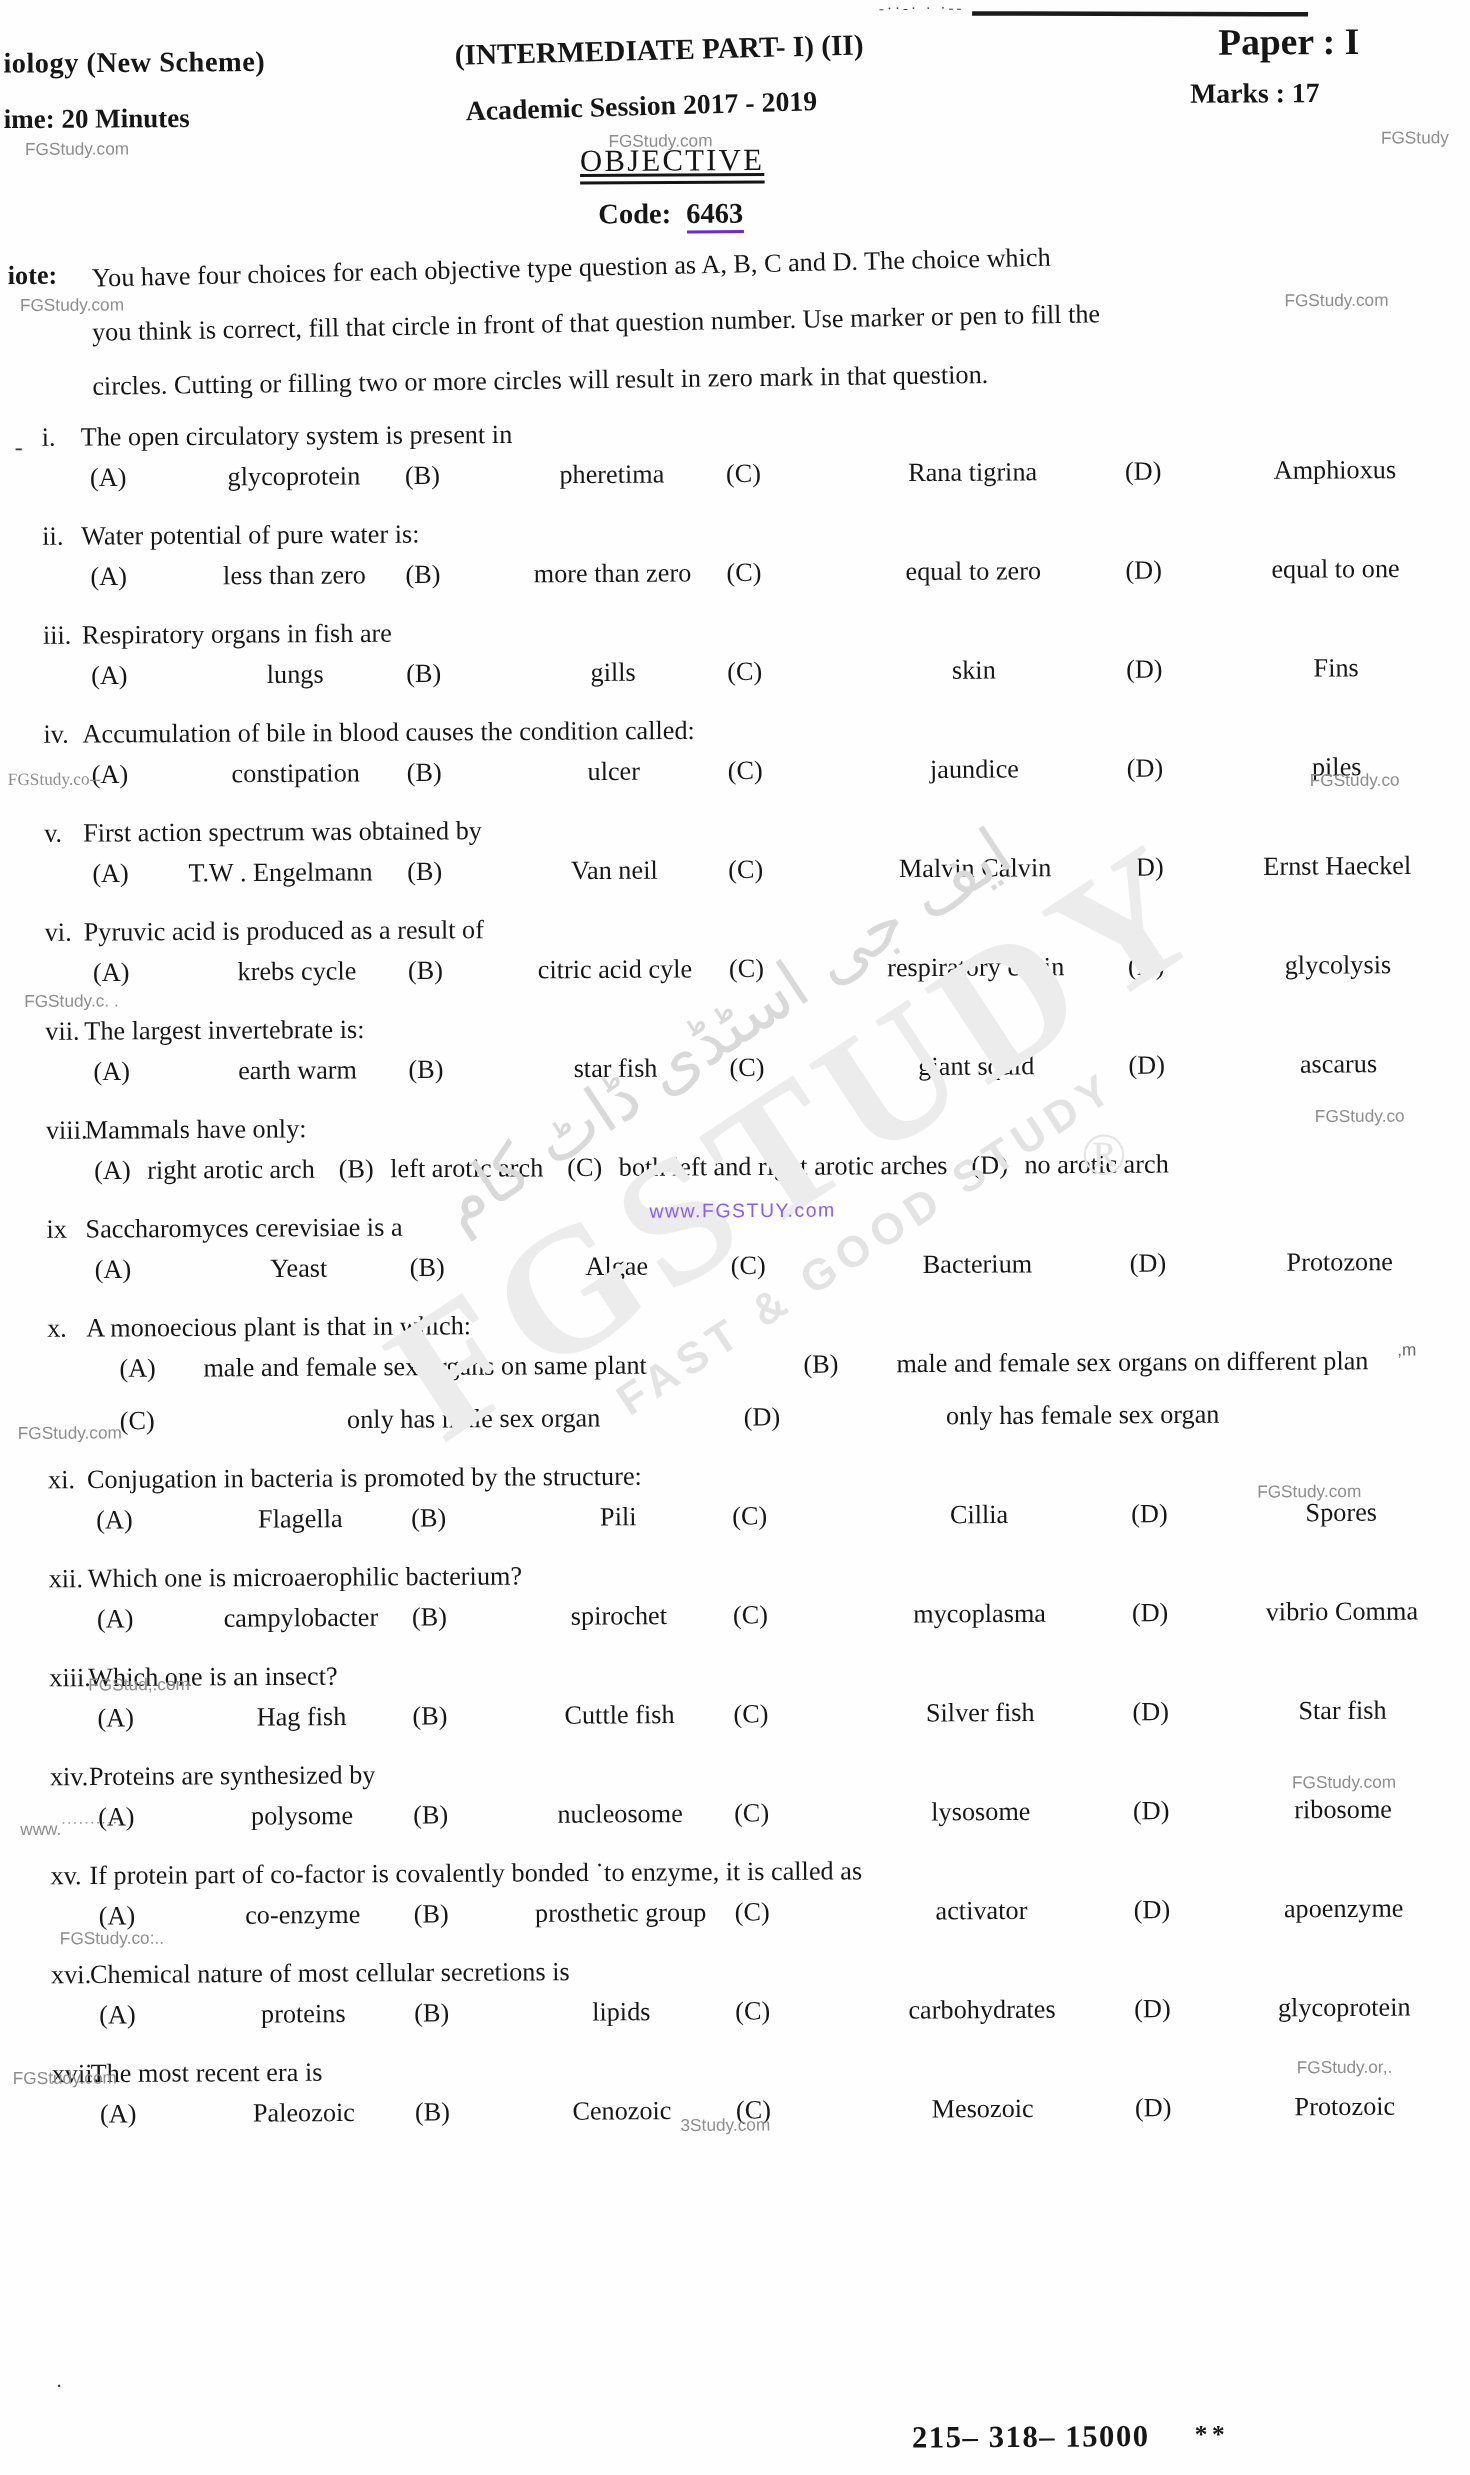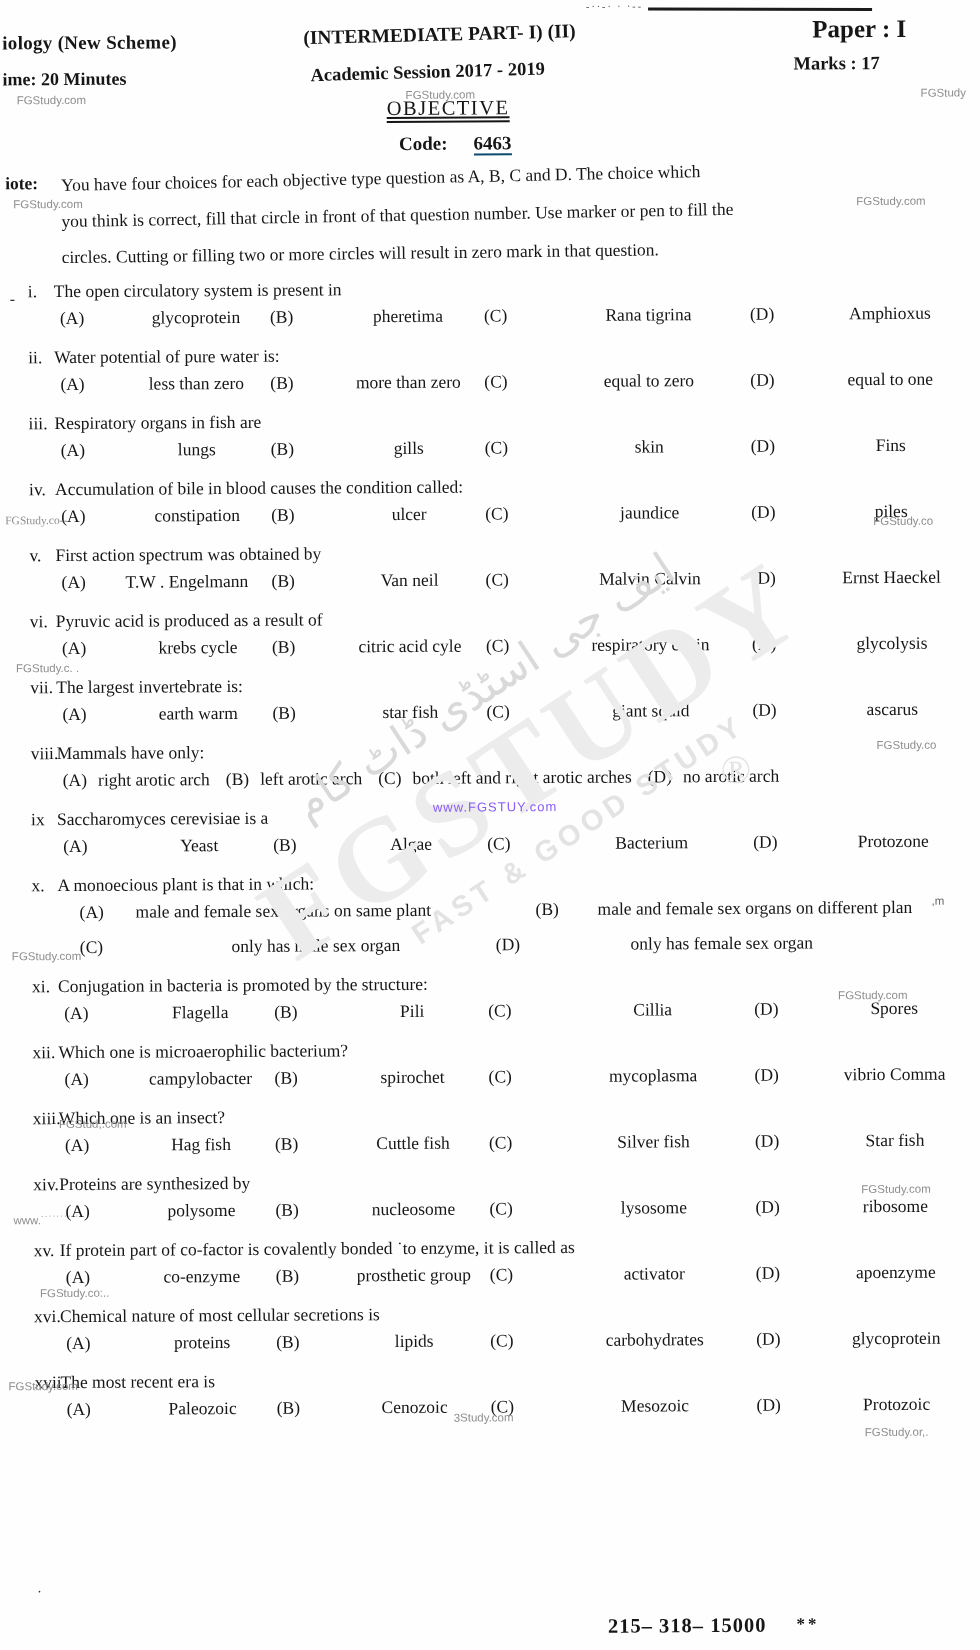--- a/index.html
+++ b/index.html
@@ -13,21 +13,21 @@
   
   .h-subject{position:absolute;left:2px;top:30px;font-size:19px;font-weight:bold;letter-spacing:.3px;}
   .h-part{position:absolute;left:303px;top:24px;font-size:19.5px;font-weight:bold;transform:rotate(-1.1deg);}
   .h-paper{position:absolute;left:812px;top:18px;font-size:25px;font-weight:bold;}
   .h-time{position:absolute;left:2px;top:67px;font-size:18px;font-weight:bold;}
   .h-session{position:absolute;left:310px;top:62px;font-size:18.5px;font-weight:bold;transform:rotate(-1.3deg);}
   .h-marks{position:absolute;left:793px;top:56px;font-size:18.5px;font-weight:bold;}
   .h-objective{position:absolute;left:386px;top:97px;font-size:20.5px;font-weight:normal;letter-spacing:1.5px;
     text-decoration:underline;border-bottom:2.5px solid #141414;padding-bottom:1px;}
   .h-code{position:absolute;left:398px;top:133px;font-size:19px;font-weight:bold;}
-  .h-code .code-val{margin-left:26px;border-bottom:2px solid #0c4a6e;padding-bottom:0;}
+  .h-code .code-val{margin-left:10px;border-bottom:2px solid #6d28d9;padding-bottom:0;}
   .top-dashes{position:absolute;left:586px;top:2px;font-size:10px;color:#444;letter-spacing:2px;}
   .top-line{position:absolute;left:648px;top:10px;width:224px;height:3px;background:#1b1b1b;transform:rotate(.5deg);}
 
   
   .note{position:absolute;left:0;top:166px;width:962px;font-size:17.5px;}
   .note-label{position:absolute;left:4px;top:5px;font-weight:bold;}
   .note-l1{position:absolute;left:60px;top:2px;transform:rotate(-0.9deg);white-space:nowrap;}
   .note-l2{position:absolute;left:60px;top:39px;transform:rotate(-0.7deg);white-space:nowrap;}
   .note-l3{position:absolute;left:60px;top:77px;transform:rotate(-0.4deg);white-space:nowrap;}
 
@@ -394,21 +394,21 @@
       <div class="wm" style="left: 12px; top: 660px;">FGStudy.c. .</div>
       <div class="wm" style="left: 872px; top: 742px;">FGStudy.co</div>
       <div class="wm wm-site" style="left: 428px; top: 800px;">www.FGSTUY.com</div>
       <div class="wm wm-dark" style="left: 926px; top: 898px;">,m</div>
       <div class="wm" style="left: 6px; top: 948px;">FGStudy.com</div>
       <div class="wm" style="left: 832px; top: 992px;">FGStudy.com</div>
       <div class="wm" style="left: 52px; top: 1116px;">FGStud,.com</div>
       <div class="wm" style="left: 854px; top: 1186px;">FGStudy.com</div>
       <div class="wm" style="left: 6px; top: 1212px;">www.˙˙˙˙˙˙˙˙˙˙</div>
       <div class="wm" style="left: 32px; top: 1285px;">FGStudy.co:..</div>
-      <div class="wm" style="left: 856px; top: 1429px; text-align: right;">FGStudy.or,.</div>
+      <div class="wm" style="left: 856px; top: 1376px; text-align: right;">FGStudy.or,.</div>
       <div class="wm" style="left: 0px; top: 1378px;">FGStudy.com</div>
       <div class="wm" style="left: 445px; top: 1372px; margin-top: 40px;">3Study.com</div>
     </div>
 
   <div class="footer">
     <span>215– 318–  15000</span><span class="stars">**</span>
   </div>
   <div class="stray-dot">.</div>
 
 </div>

